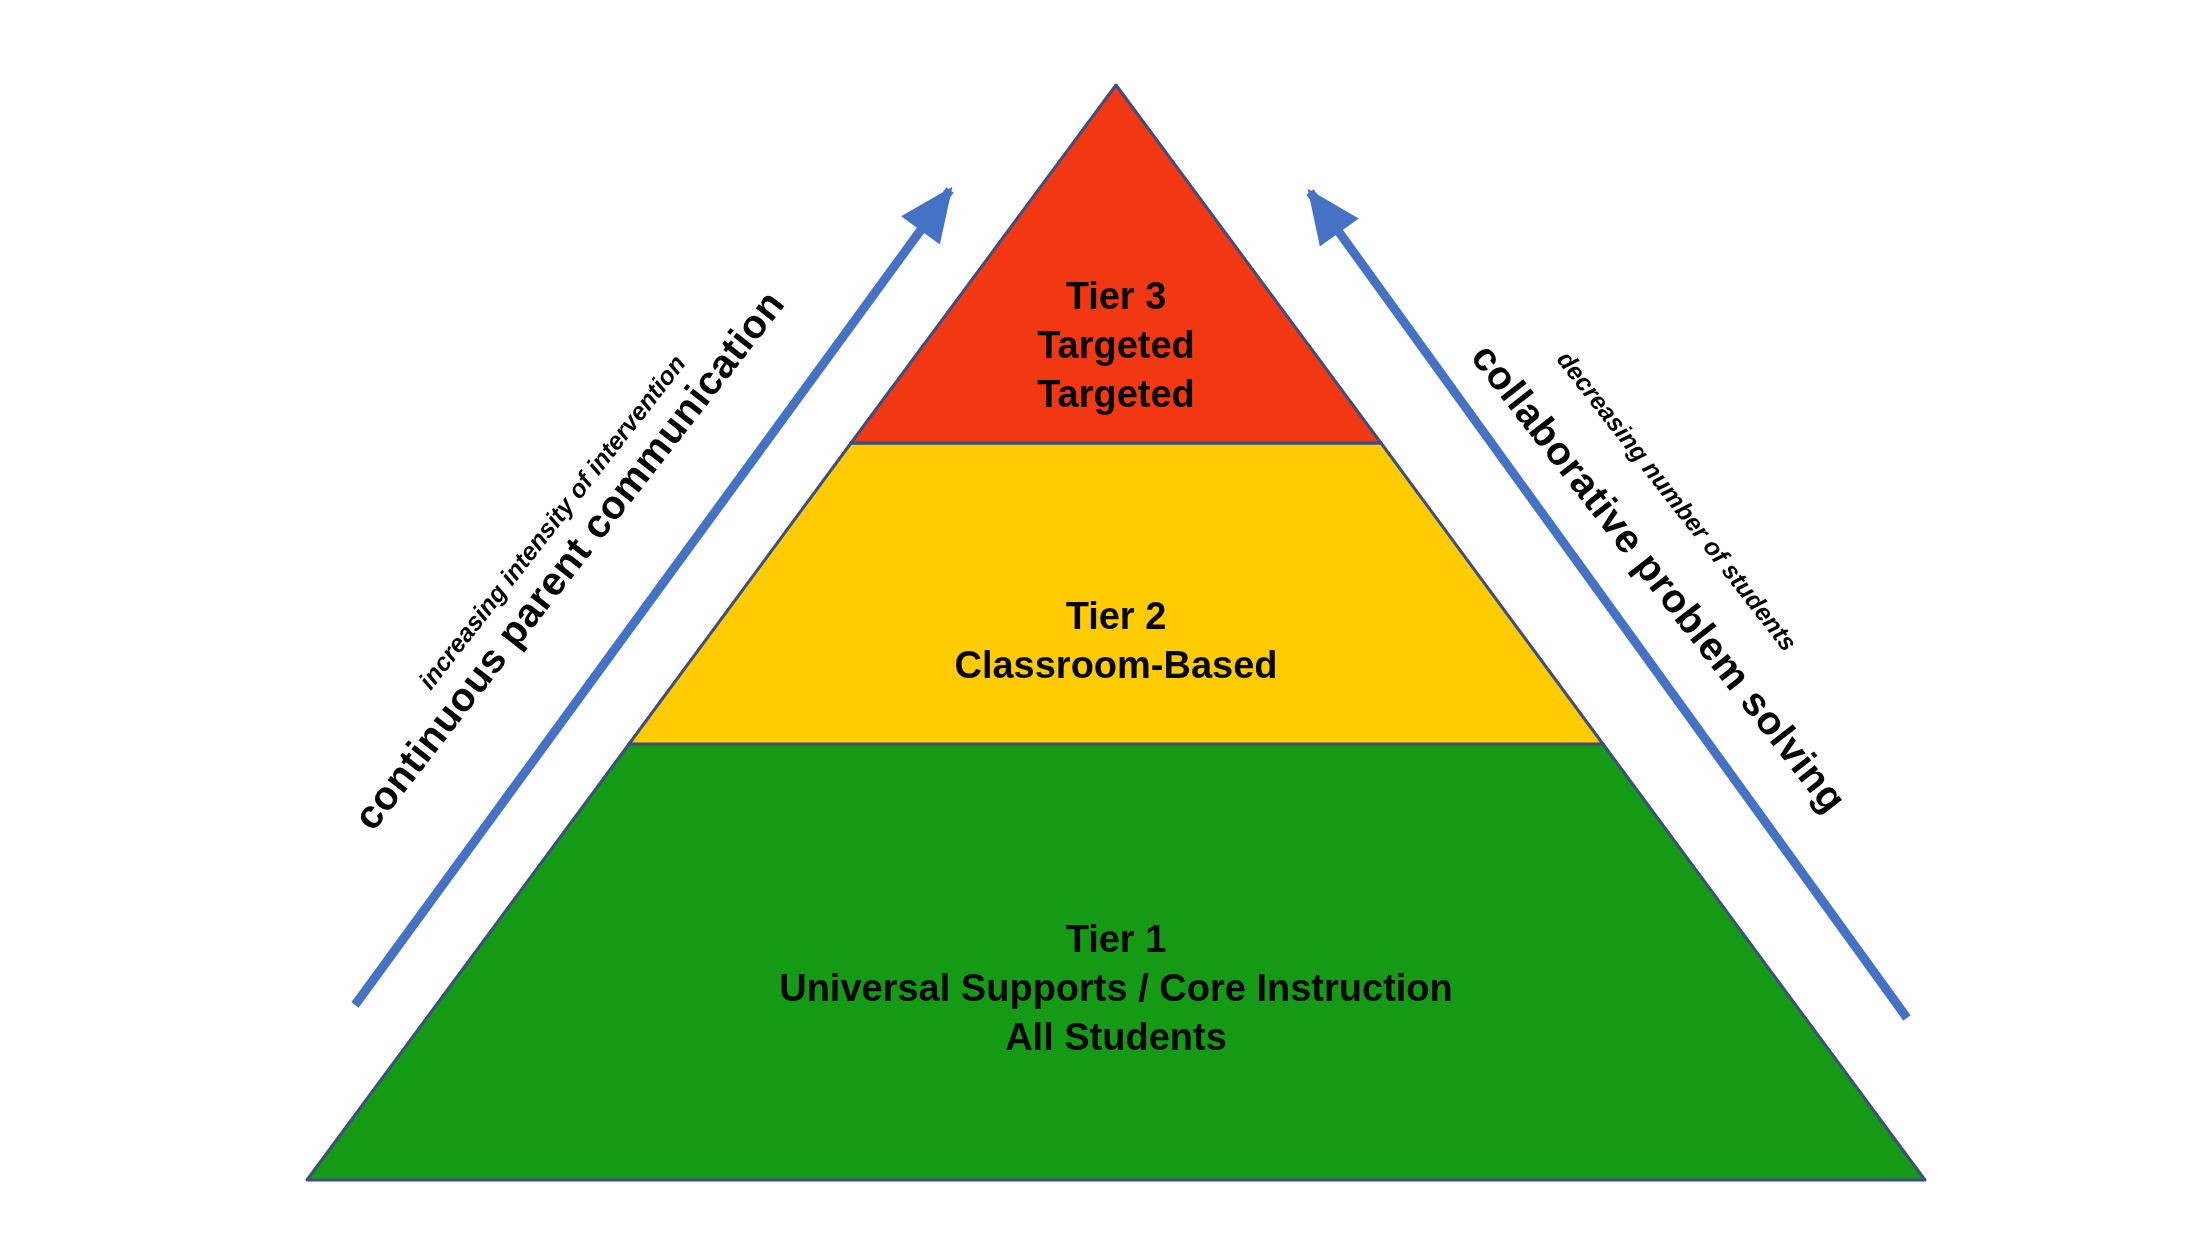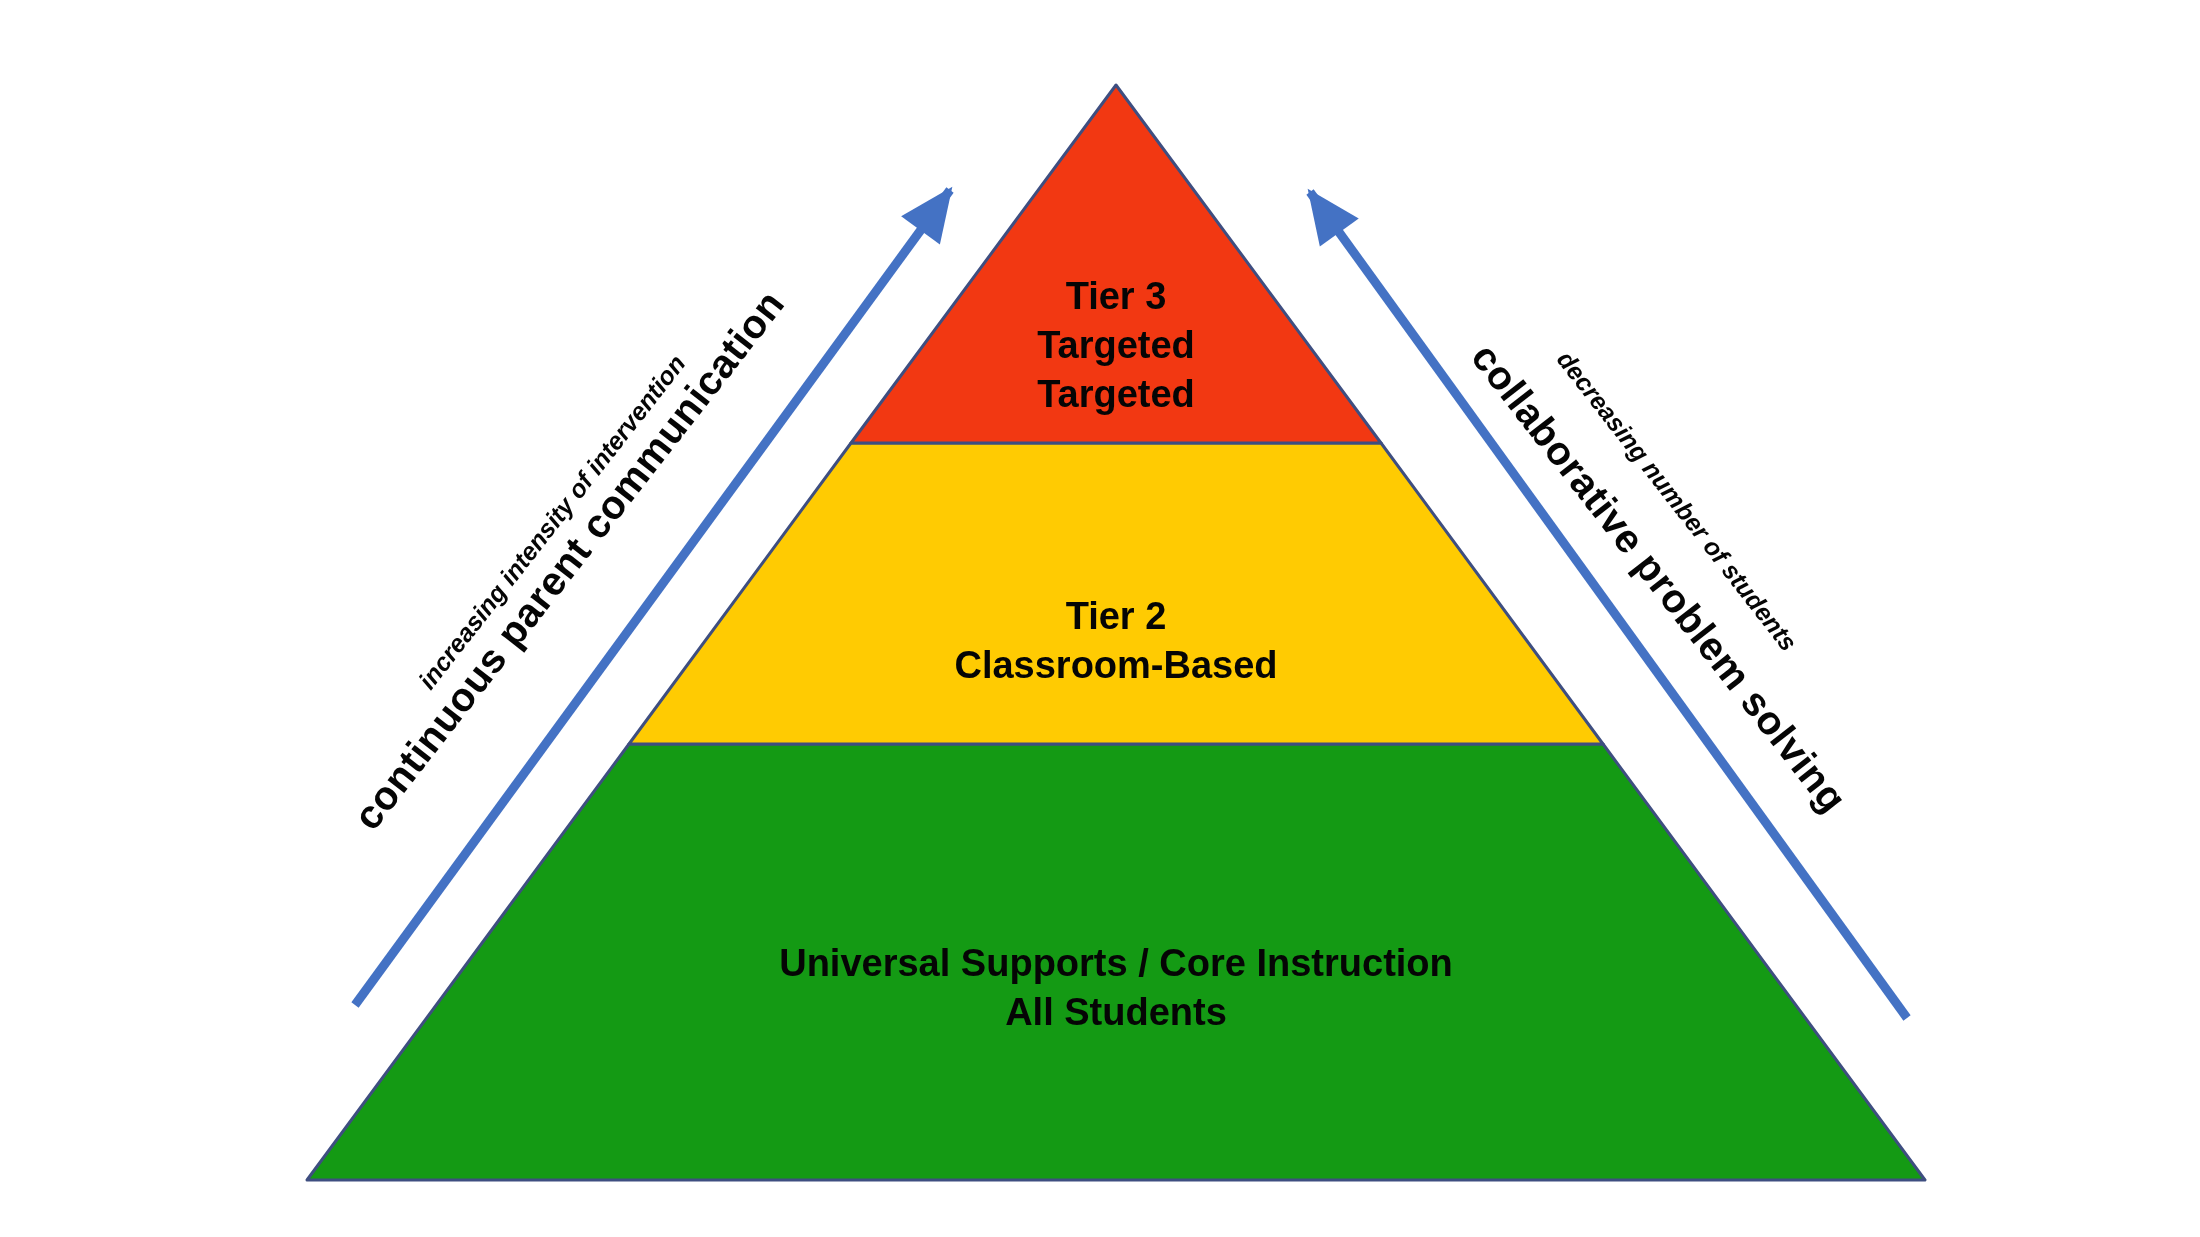--- a/index.html
+++ b/index.html
@@ -70,20 +70,21 @@
     <div>Targeted</div>
     <div>Targeted</div>
   </div>
 
   <div class="tier-label" style="left:1116px; top:617px;margin-top:24px;">
     <div>Tier 2</div>
     <div>Classroom-Based</div>
   </div>
 
   <div class="tier-label" style="left:1116px; top:988px;">
+    <div>Tier 1</div>
     <div>Universal Supports / Core Instruction</div>
     <div>All Students</div>
   </div>
 
   <div class="rot-label rot-left annotation-secondary" style="left:552px; top:522px;">increasing intensity of intervention</div>
 
   <div class="rot-label rot-left annotation-primary" style="left:569px; top:560px;">continuous parent communication</div>
 
   <div class="rot-label rot-right annotation-secondary" style="left:1677px; top:501px;">decreasing number of students</div>
 

